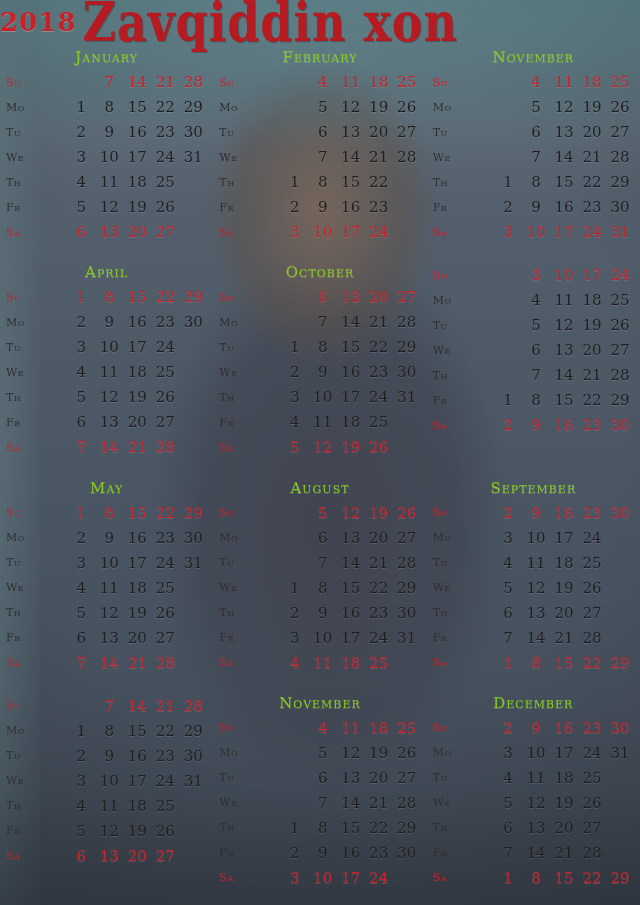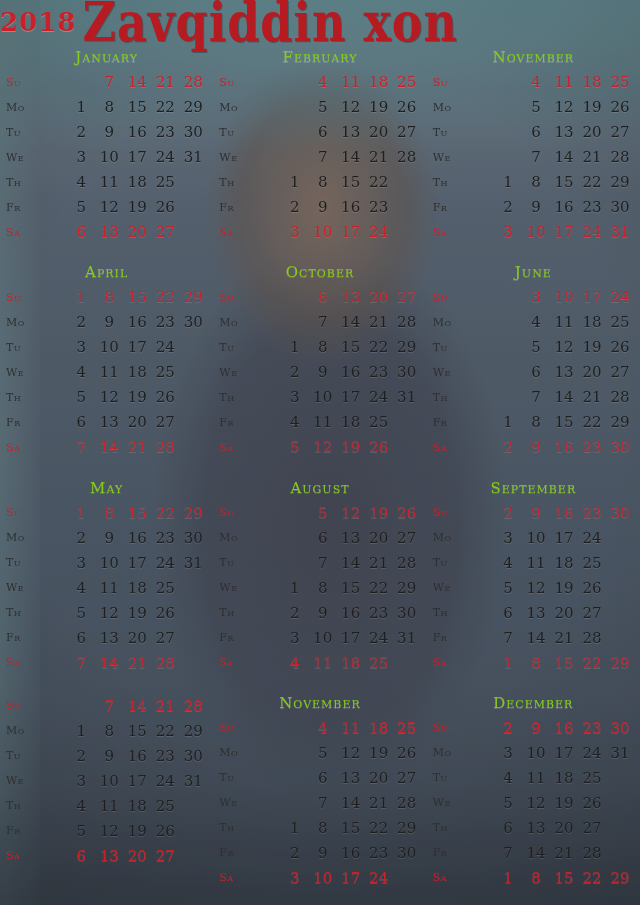--- a/index.html
+++ b/index.html
@@ -536,21 +536,20 @@
               <div class="day red">5</div>
               <div class="day red">12</div>
               <div class="day red">19</div>
               <div class="day red">26</div>
               <div class="day red blank"></div>
             </div>
           </div>
         </div>
       </div>
       <div class="month">
-        <div class="month-name">June</div>
         <div class="weeks">
           <div class="week-row">
             <div class="dow red">Su</div>
             <div class="days">
               <div class="day red blank"></div>
               <div class="day red">3</div>
               <div class="day red">10</div>
               <div class="day red">17</div>
               <div class="day red">24</div>
             </div>

